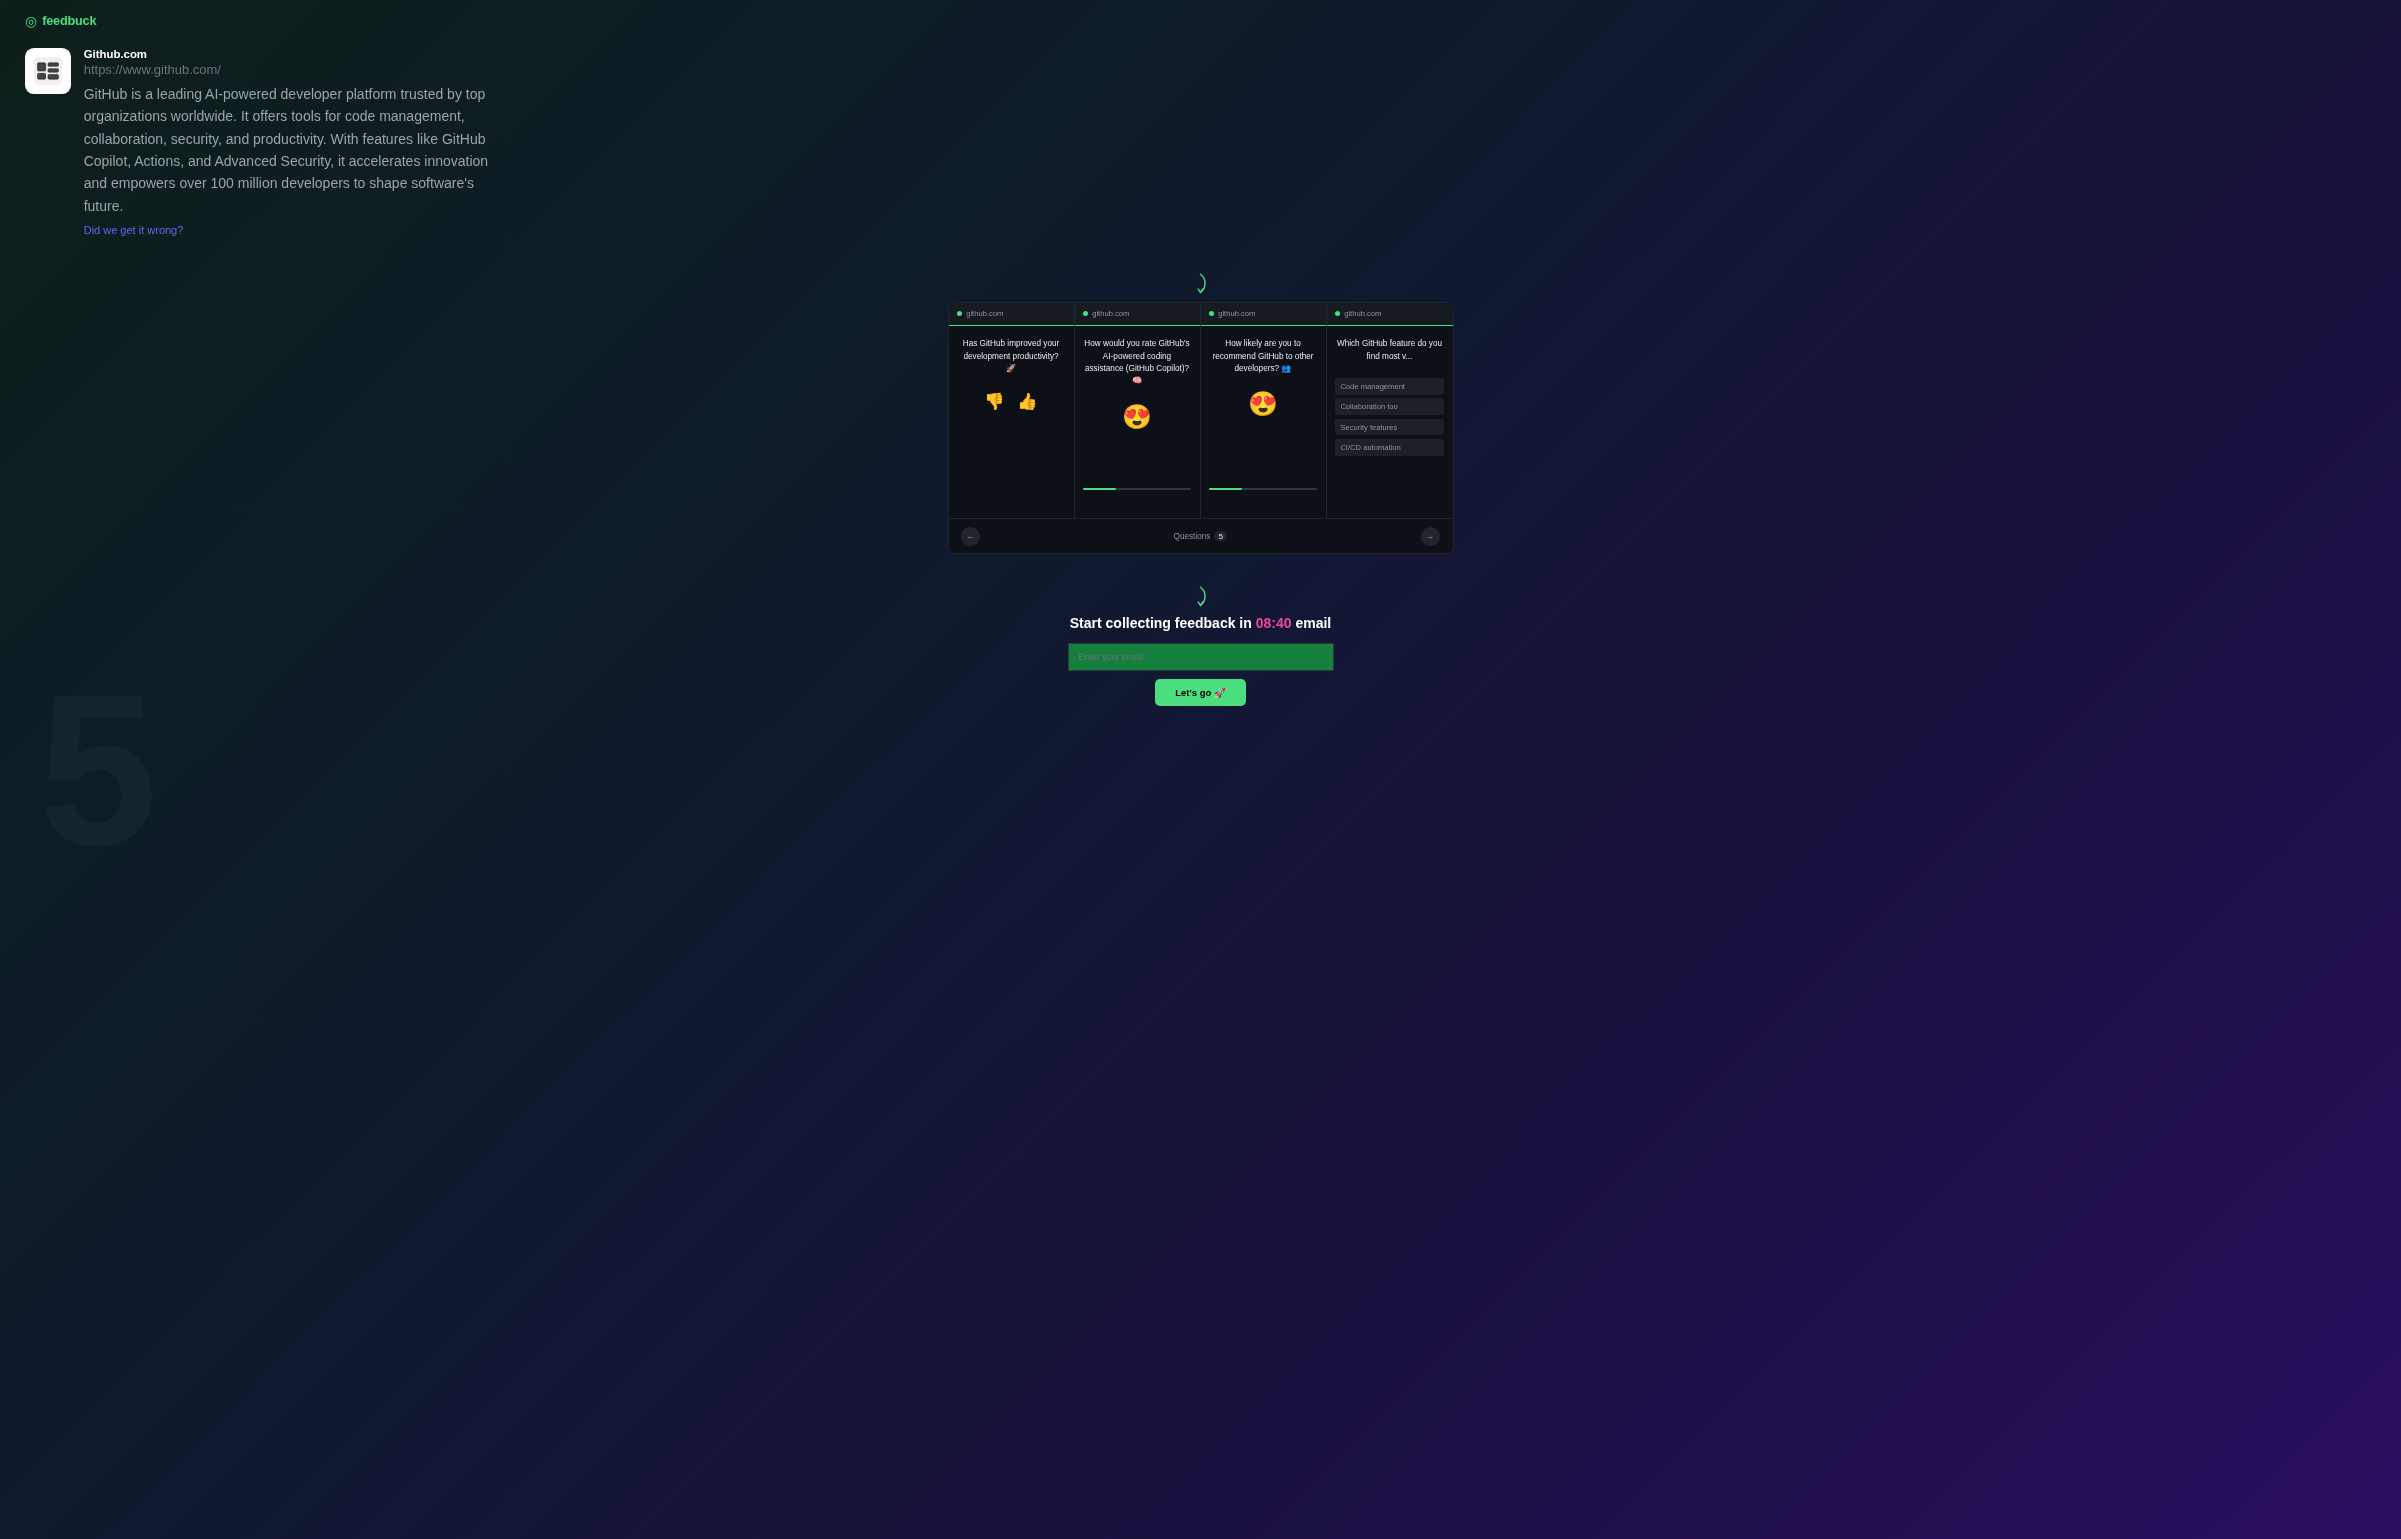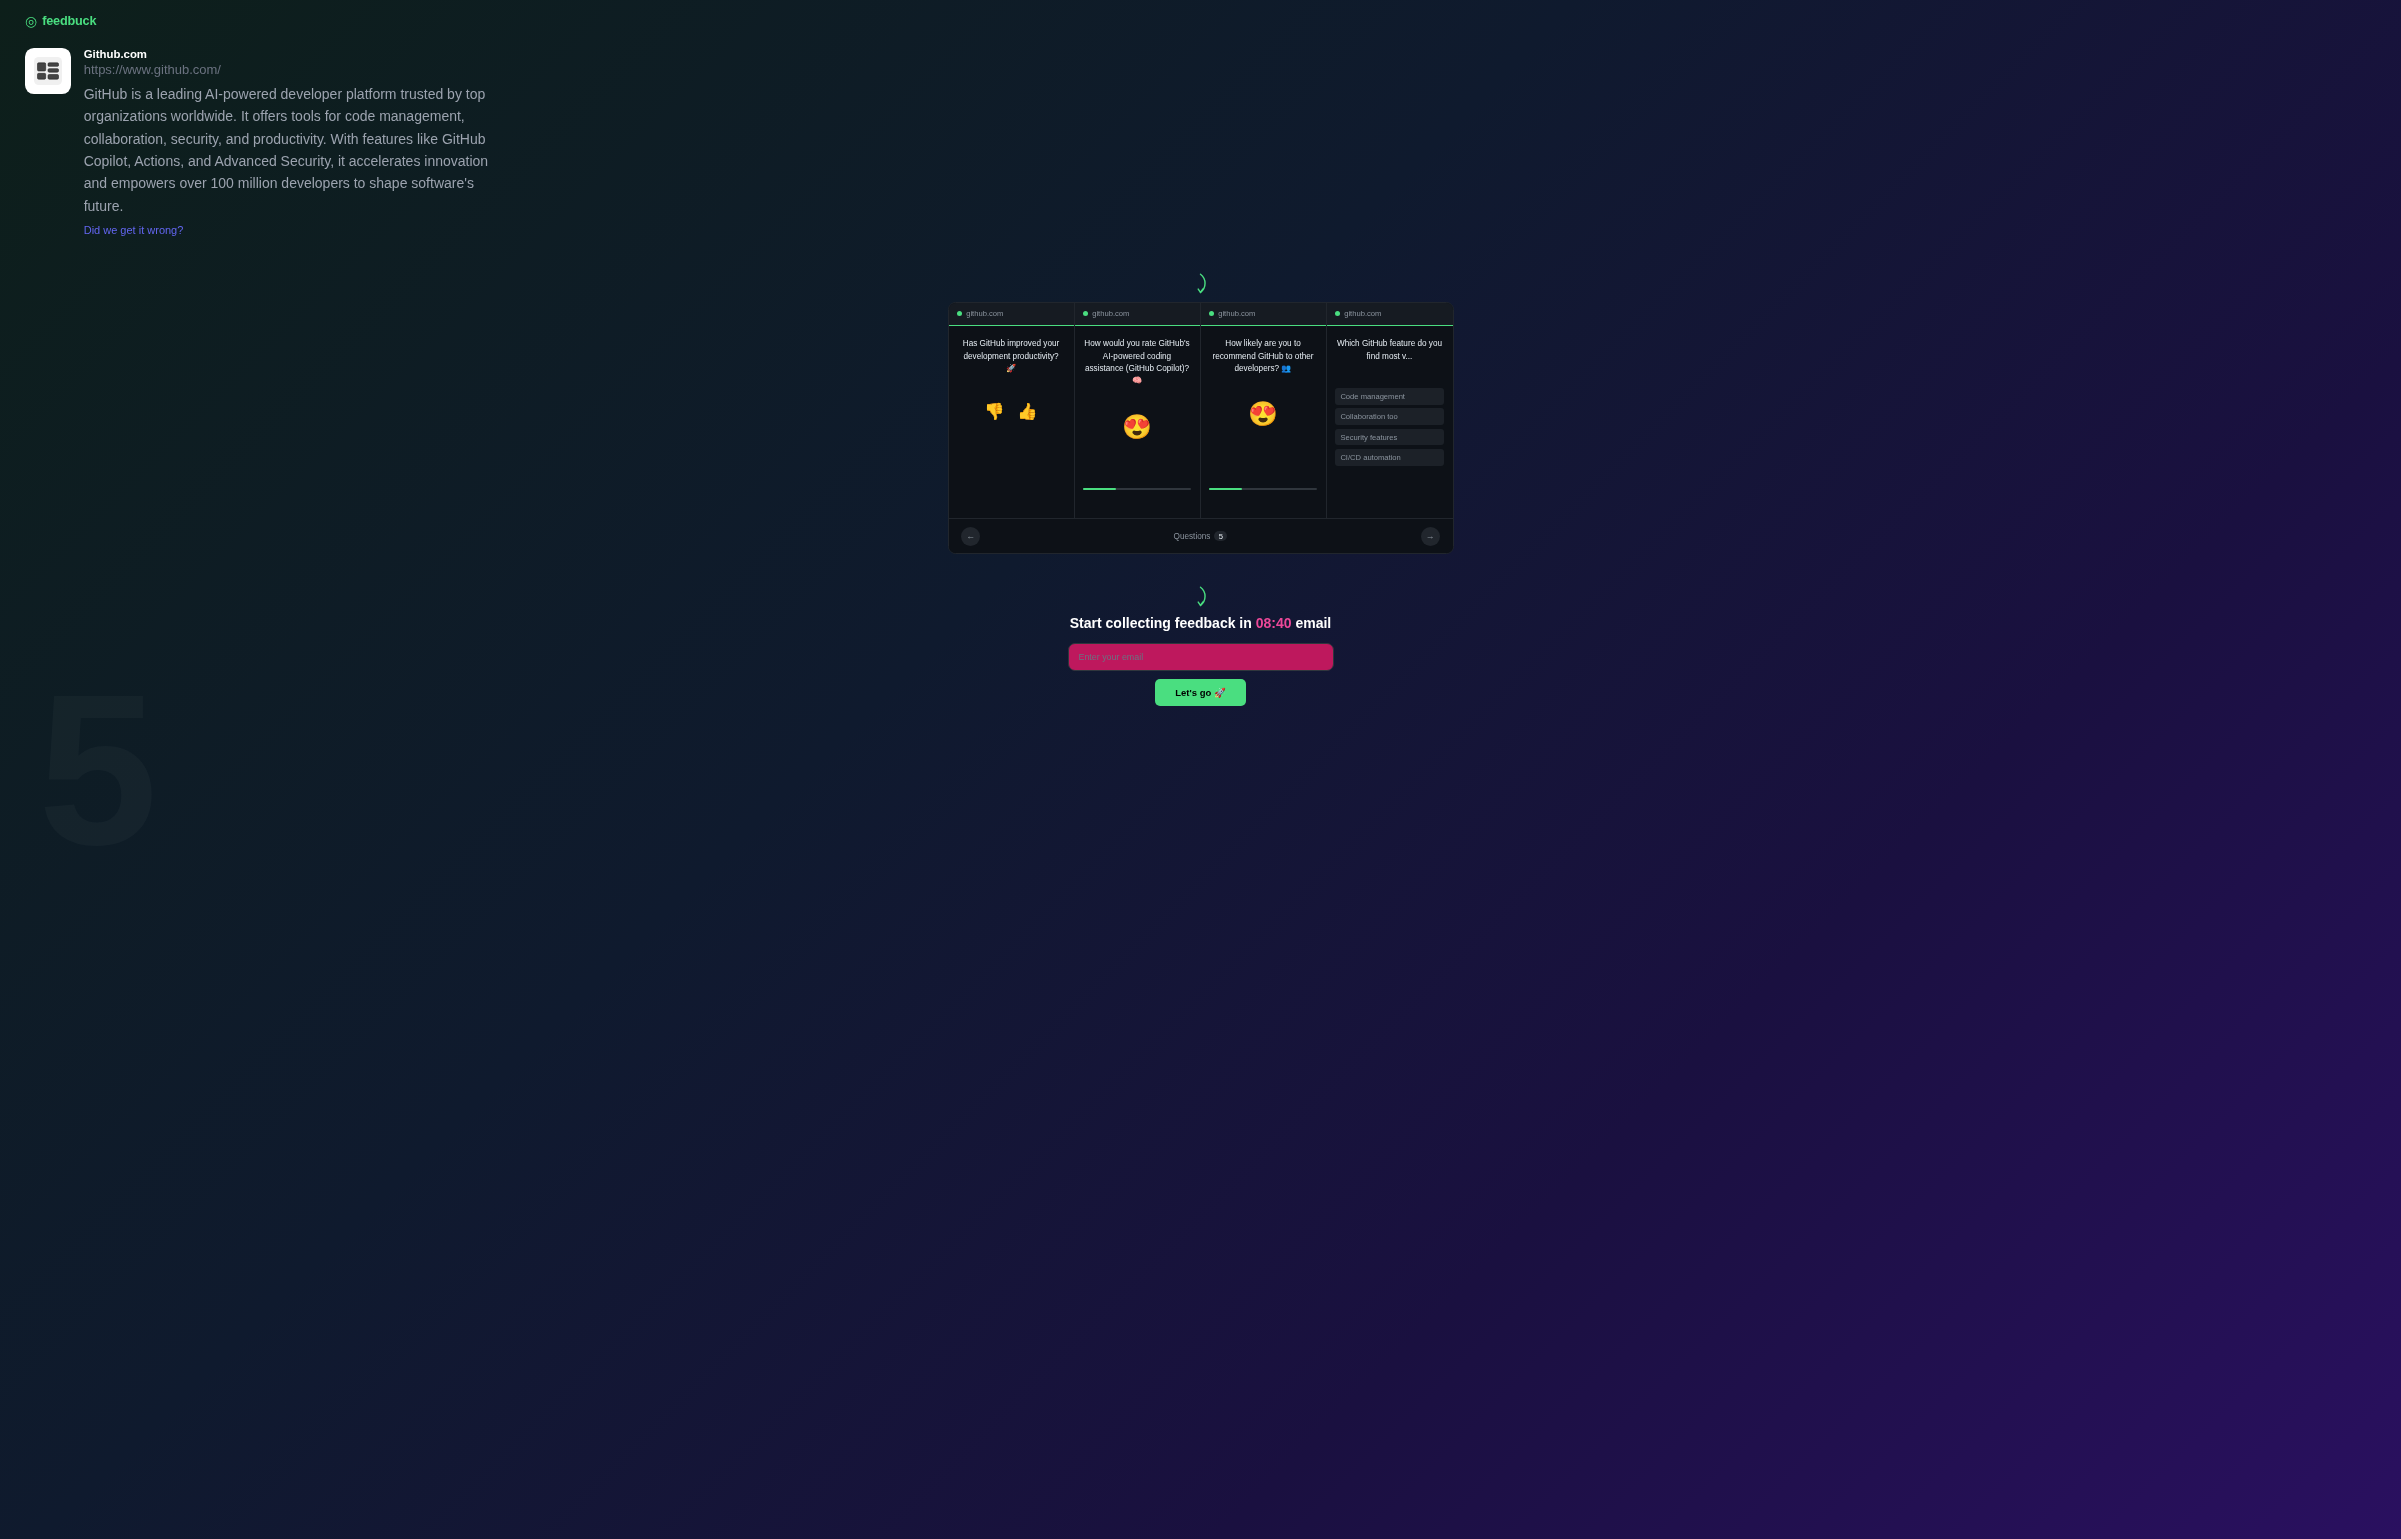--- a/index.html
+++ b/index.html
@@ -169,21 +169,21 @@
     .panel-domain {
       font-size: 7.6px;
       color: #8b949e;
     }
 
     .panel-body {
       padding: 12.7px 8.9px;
       display: flex;
       flex-direction: column;
       align-items: center;
-      gap: 20px;
+      gap: 10px;
       min-height: 177px;
     }
 
     .panel-question {
       font-size: 8.2px;
       font-weight: 500;
       color: #e6edf3;
       text-align: center;
       line-height: 1.5;
     }
@@ -296,23 +296,23 @@
       color: #ec4899;
     }
 
     .email-input-wrapper {
       max-width: 266px;
       margin: 0 auto 8.9px;
     }
 
     .email-input {
       width: 100%;
-      background: #be185d;
+      background: #15803d;
       border: 0.6px solid #30363d;
-      border-radius: 7px;
+      border-radius: 1px;
       padding: 7.6px 10px;
       font-size: 8.9px;
       color: #e6edf3;
       outline: none;
     }
 
     .email-input::placeholder {
       color: #6b7280;
     }
 

